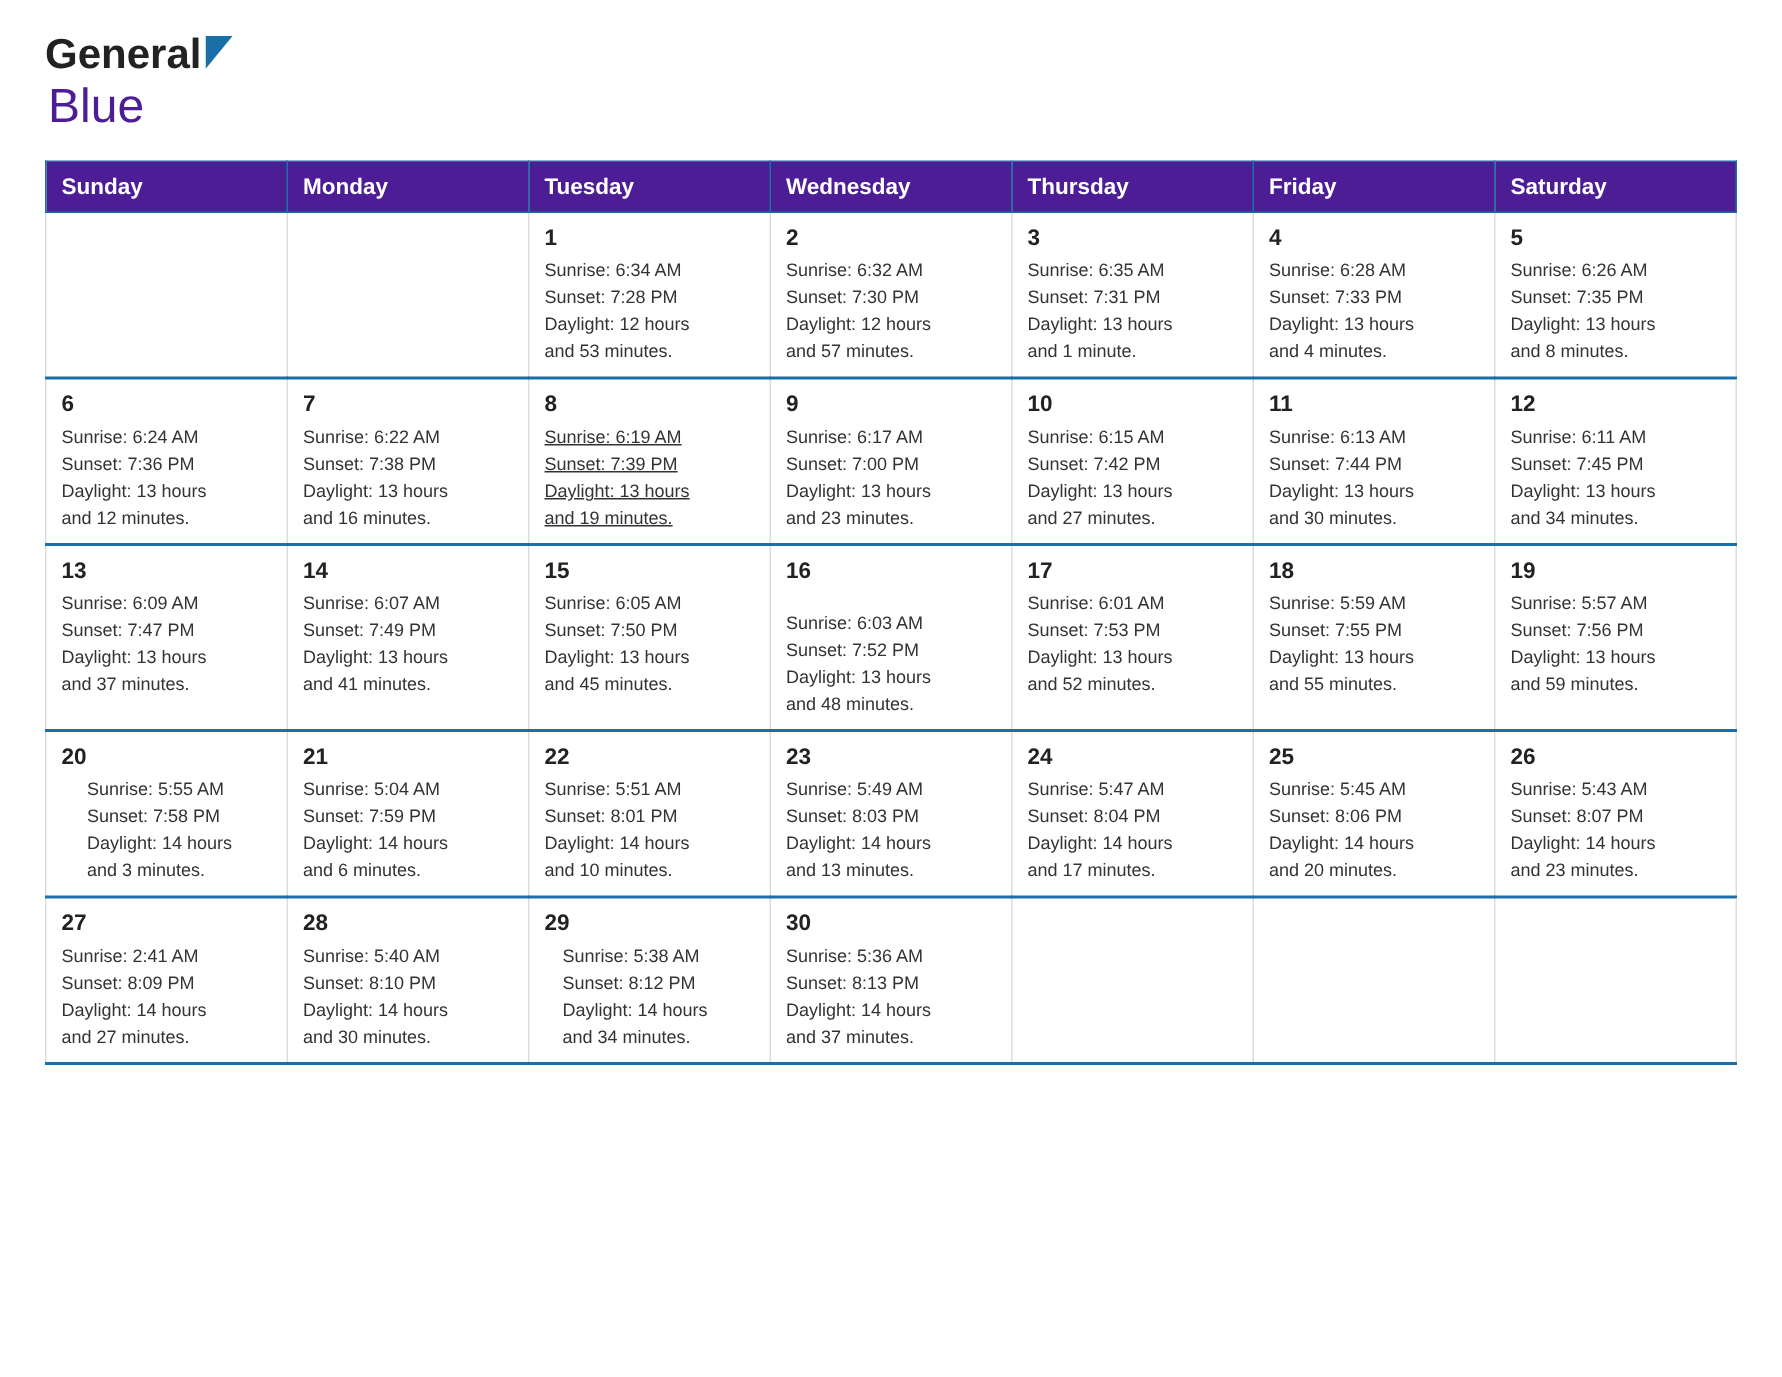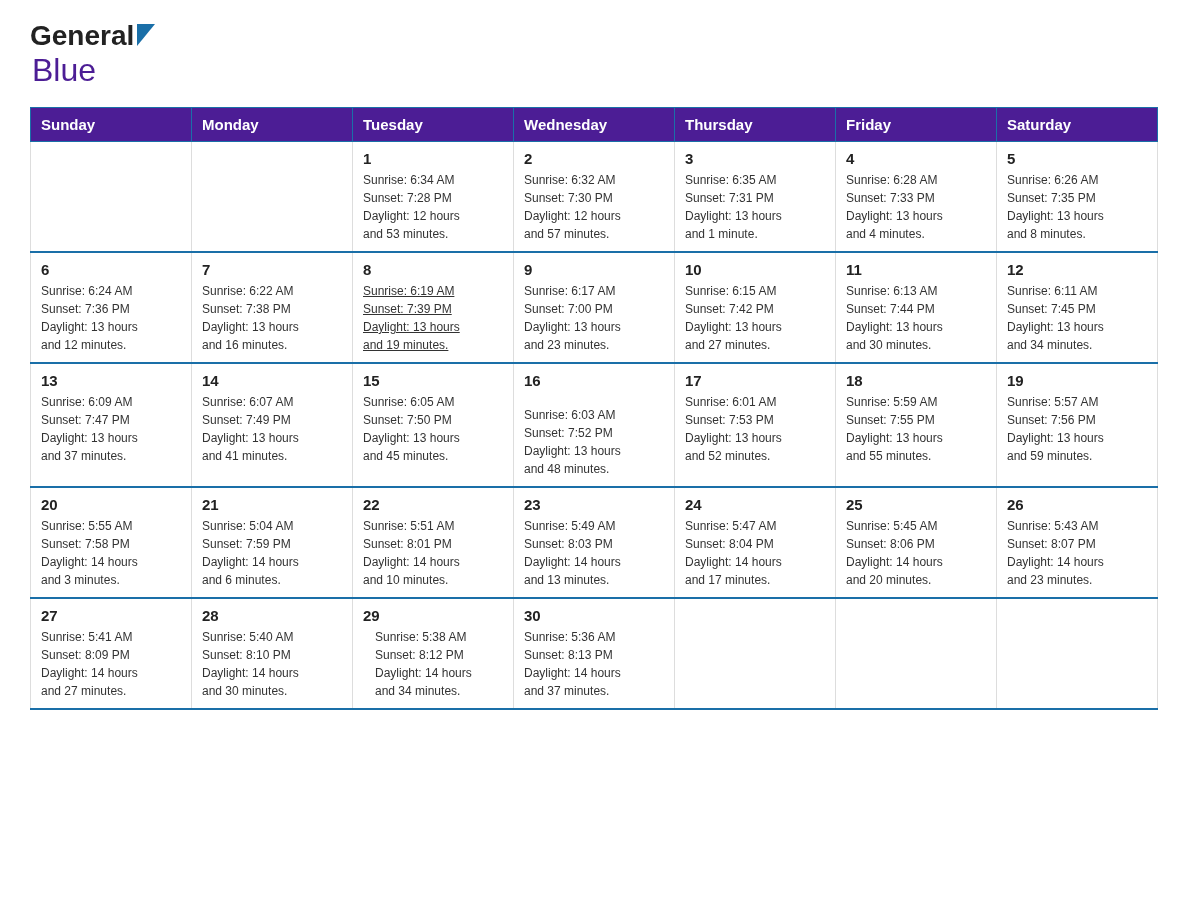--- a/index.html
+++ b/index.html
@@ -257,21 +257,21 @@
           <span class="day-number">19</span>
           <div class="day-info" style="white-space: pre-line;">Sunrise: 5:57 AM
 Sunset: 7:56 PM
 Daylight: 13 hours
 and 59 minutes.</div>
         </td>
       </tr>
       <tr>
         <td>
           <span class="day-number">20</span>
-          <div class="day-info" style="white-space: pre-line;">Sunrise: 5:55 AM
+          <div class="day-info" style="white-space: pre-line; margin-left: 17px;">Sunrise: 5:55 AM
 Sunset: 7:58 PM
 Daylight: 14 hours
 and 3 minutes.</div>
         </td>
         <td>
           <span class="day-number">21</span>
           <div class="day-info" style="white-space: pre-line;">Sunrise: 5:04 AM
 Sunset: 7:59 PM
 Daylight: 14 hours
 and 6 minutes.</div>
@@ -308,21 +308,21 @@
           <span class="day-number">26</span>
           <div class="day-info" style="white-space: pre-line;">Sunrise: 5:43 AM
 Sunset: 8:07 PM
 Daylight: 14 hours
 and 23 minutes.</div>
         </td>
       </tr>
       <tr>
         <td>
           <span class="day-number">27</span>
-          <div class="day-info" style="white-space: pre-line;">Sunrise: 5:41 AM
+          <div class="day-info" style="white-space: pre-line;">Sunrise: 2:41 AM
 Sunset: 8:09 PM
 Daylight: 14 hours
 and 27 minutes.</div>
         </td>
         <td>
           <span class="day-number">28</span>
           <div class="day-info" style="white-space: pre-line;">Sunrise: 5:40 AM
 Sunset: 8:10 PM
 Daylight: 14 hours
 and 30 minutes.</div>

